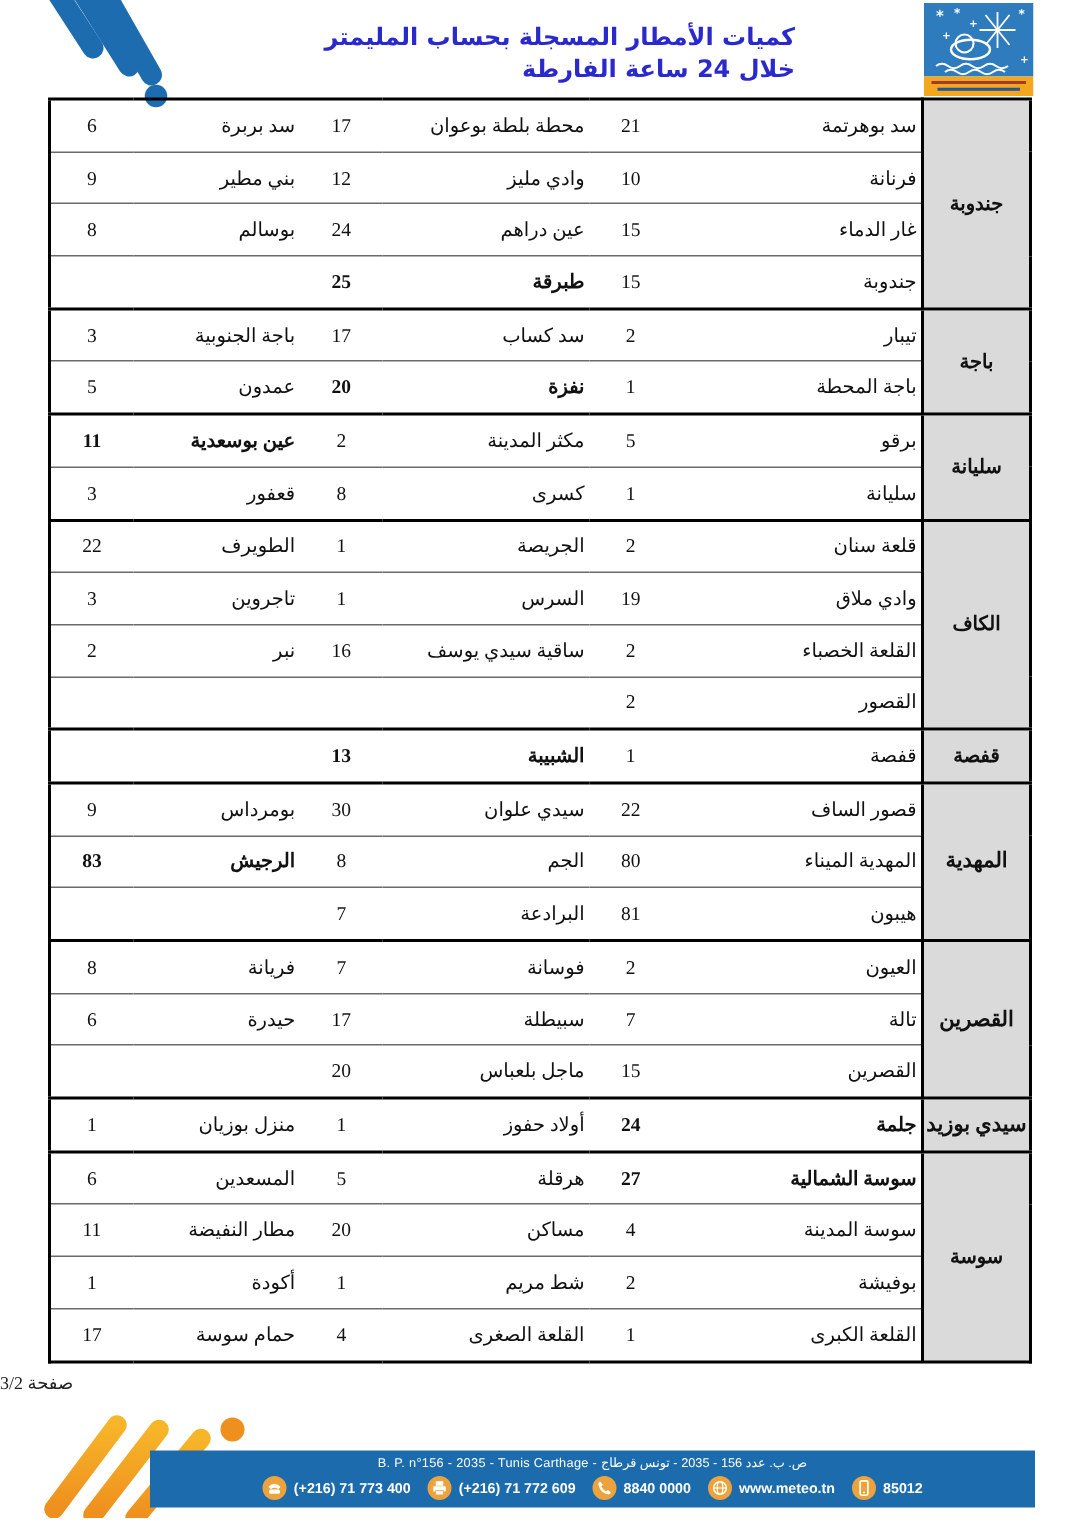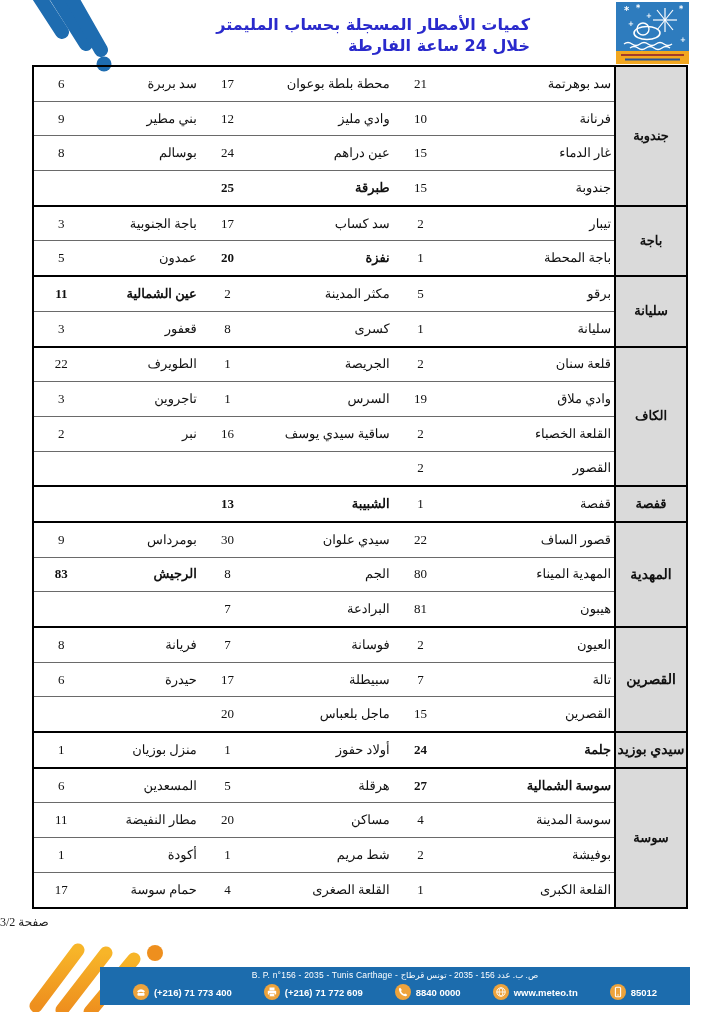--- a/index.html
+++ b/index.html
@@ -26,21 +26,21 @@
   .b{font-weight:bold;}
   
   .page-num{position:absolute;left:0;top:915px;width:720px;text-align:left;direction:rtl;
             font-size:12px;color:#222;}
   
   .footer-band{position:absolute;left:100px;top:967px;width:590px;height:38px;background:#1c6cad;}
   .footer-addr{position:absolute;left:0;top:3px;width:100%;text-align:center;color:#ffffff;
                font-family:"Liberation Sans","DejaVu Sans",sans-serif;font-size:8.5px;
                letter-spacing:.2px;}
   .footer-contacts{position:absolute;left:0;top:15px;width:100%;height:20px;display:flex;
-                   justify-content:center;align-items:center;gap:32px;direction:ltr;}
+                   justify-content:center;align-items:center;gap:11px;direction:ltr;}
   .contact{display:flex;align-items:center;gap:5px;color:#ffffff;
            font-family:"Liberation Sans","DejaVu Sans",sans-serif;font-size:9.5px;font-weight:bold;}
   .circle{width:16px;height:16px;border-radius:50%;background:#eda33c;display:flex;
           align-items:center;justify-content:center;flex:0 0 auto;}
   .gold-stripes{position:absolute;left:28px;top:940px;width:160px;height:72px;}
 </style>
 </head>
 <body>
 
 <div class="page">
@@ -148,21 +148,21 @@
           <td class="val b">20</td>
           <td class="name">عمدون</td>
           <td class="val">5</td>
         </tr>
         <tr class="sec-first">
           <td class="gov" rowspan="2">سليانة</td>
           <td class="name">برقو</td>
           <td class="val">5</td>
           <td class="name">مكثر المدينة</td>
           <td class="val">2</td>
-          <td class="name b">عين الشمالية</td>
+          <td class="name b">عين بوسعدية</td>
           <td class="val b">11</td>
         </tr>
         <tr>
           <td class="name">سليانة</td>
           <td class="val">1</td>
           <td class="name">كسرى</td>
           <td class="val">8</td>
           <td class="name">قعفور</td>
           <td class="val">3</td>
         </tr>

